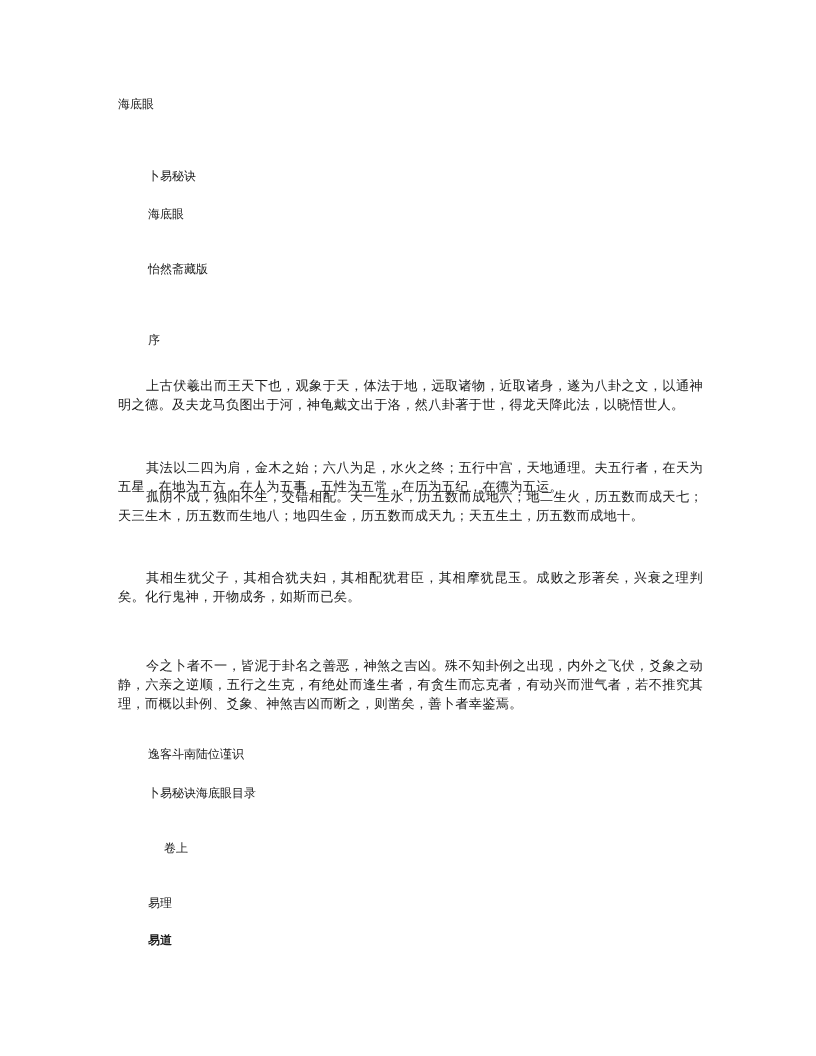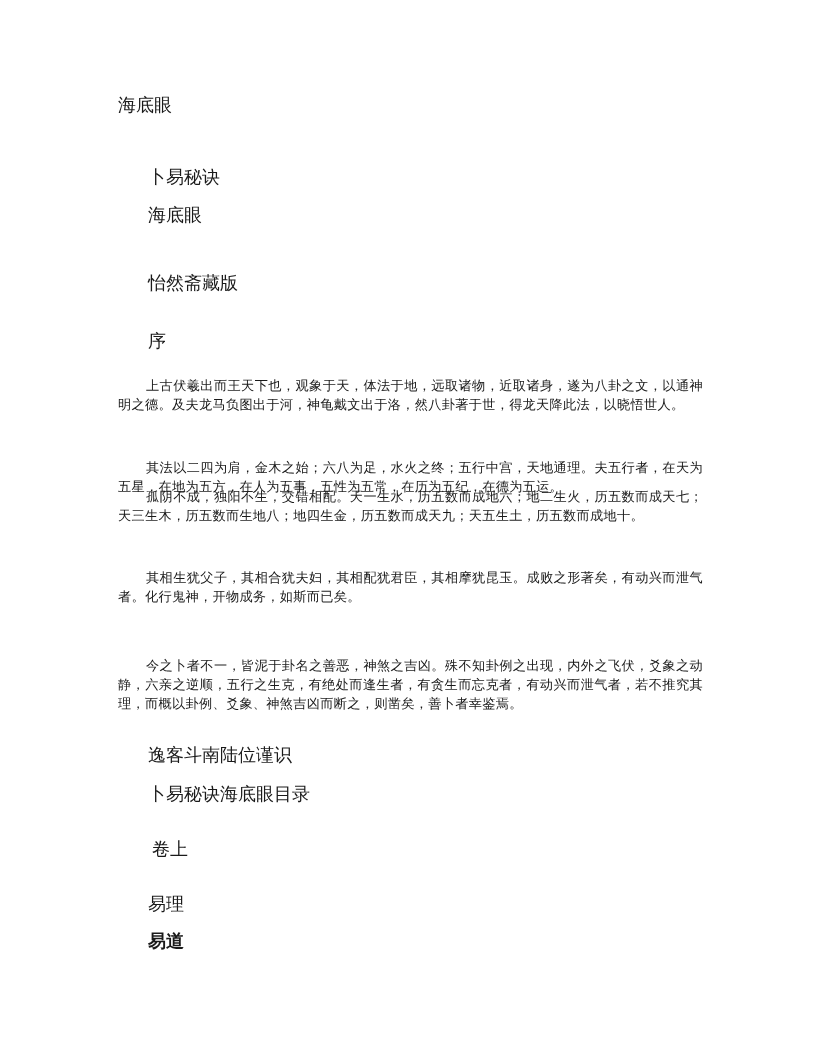--- a/index.html
+++ b/index.html
@@ -3,21 +3,21 @@
   <meta charset="utf-8">
   <style>
     html, body { margin: 0; padding: 0; background: #ffffff; }
     body {
       width: 816px; height: 1056px; position: relative; overflow: hidden;
       font-family: "DejaVu Serif", "Liberation Serif", serif;
       color: #1a1a1a;
     }
     .line {
       position: absolute;
-      font-size: 18px;
+      font-size: 12px;
       line-height: 13px;
       white-space: nowrap;
     }
     .para {
       position: absolute;
       left: 118px;
       width: 585px;
       font-size: 13.2px;
       line-height: 19px;
       text-align: justify;
@@ -27,29 +27,29 @@
     }
   </style>
 </head>
 <body>
 
 <div>
   <div class="line" style="left:118px;top:98px;">海底眼</div>
 
   <div class="line" style="left:148px;top:170px;">卜易秘诀</div>
   <div class="line" style="left:148px;top:208px;">海底眼</div>
-  <div class="line" style="left:148px;top:263px;margin-top:13px;">怡然斋藏版</div>
+  <div class="line" style="left:148px;top:263px;">怡然斋藏版</div>
 
   <div class="line" style="left:148px;top:334px;">序</div>
 
   <div class="para" style="top:376px;">上古伏羲出而王天下也，观象于天，体法于地，远取诸物，近取诸身，遂为八卦之文，以通神明之德。及夫龙马负图出于河，神龟戴文出于洛，然八卦著于世，得龙天降此法，以晓悟世人。</div>
   <div class="para" style="top:458px;">其法以二四为肩，金木之始；六八为足，水火之终；五行中宫，天地通理。夫五行者，在天为五星，在地为五方，在人为五事，五性为五常，在历为五纪，在德为五运。</div>
   <div class="para" style="top:487px;">孤阴不成，独阳不生，交错相配。天一生水，历五数而成地六；地二生火，历五数而成天七；天三生木，历五数而生地八；地四生金，历五数而成天九；天五生土，历五数而成地十。</div>
-  <div class="para" style="top:568px;">其相生犹父子，其相合犹夫妇，其相配犹君臣，其相摩犹昆玉。成败之形著矣，有动兴而泄气者。化行鬼神，开物成务，如斯而已矣。</div>
+  <div class="para" style="top:568px;">其相生犹父子，其相合犹夫妇，其相配犹君臣，其相摩犹昆玉。成败之形著矣，兴衰之理判矣。化行鬼神，开物成务，如斯而已矣。</div>
   <div class="para" style="top:656px;">今之卜者不一，皆泥于卦名之善恶，神煞之吉凶。殊不知卦例之出现，内外之飞伏，爻象之动静，六亲之逆顺，五行之生克，有绝处而逢生者，有贪生而忘克者，有动兴而泄气者，若不推究其理，而概以卦例、爻象、神煞吉凶而断之，则凿矣，善卜者幸鉴焉。</div>
 
   <div class="line" style="left:148px;top:712px;margin-top:36px;">逸客斗南陆位谨识</div>
 
   <div class="line" style="left:148px;top:787px;">卜易秘诀海底眼目录</div>
-  <div class="line" style="left:152px;top:842px;">卷上</div>
+  <div class="line" style="left:164px;top:842px;">卷上</div>
   <div class="line" style="left:148px;top:897px;">易理</div>
   <div class="line" style="left:148px;top:934px;font-weight:bold;">易道</div>
 </div>
 
 </body></html>

